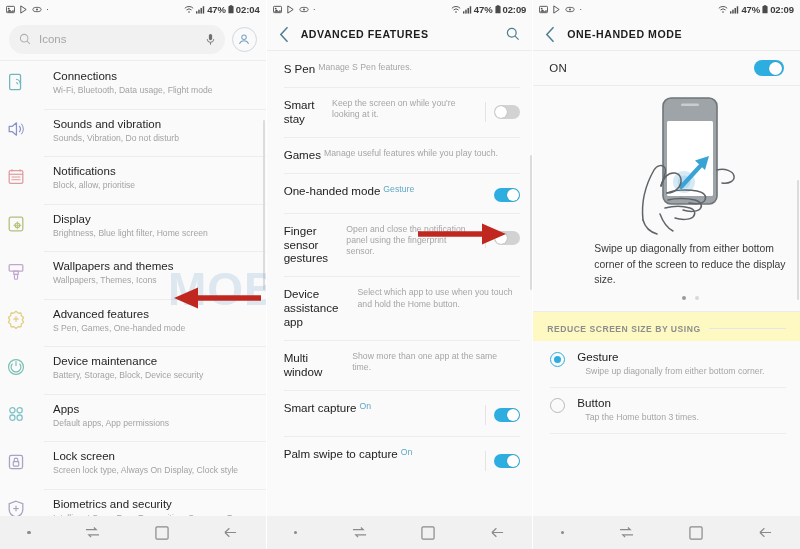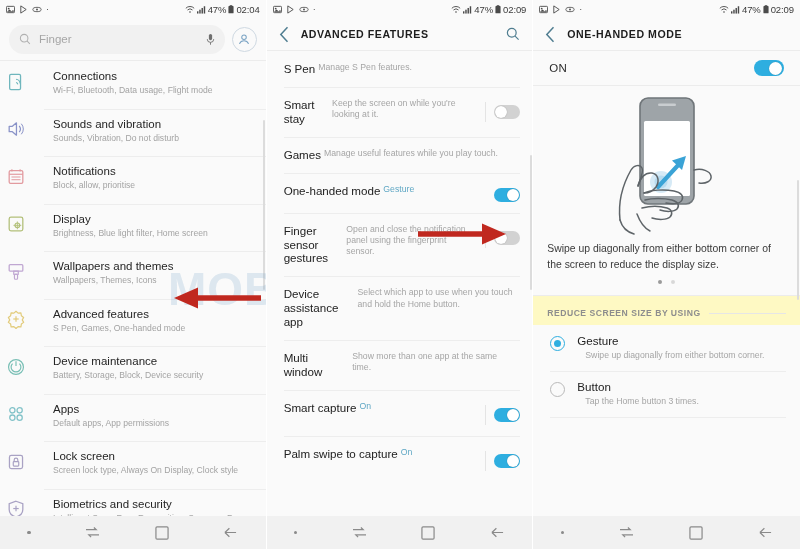--- a/index.html
+++ b/index.html
@@ -17,21 +17,21 @@
   }
   .panel:last-child { border-right: none; }
 
   
   .statusbar {
     height: 18px; background: #fafafa;
     display: flex; align-items: center; justify-content: space-between;
     padding: 0 6px; font-size: 9px; color: #3b3b3b;
   }
   .sb-left { display: flex; align-items: center; gap: 4px; }
-  .sb-right { display: flex; align-items: center; gap: 2px; font-size: 9.5px; letter-spacing: -.1px;}
+  .sb-right { display: flex; align-items: center; gap: 2px; font-size: 9.5px; letter-spacing: -.1px; font-weight: bold;}
 
   
   .searchrow { height: 42px; display: flex; align-items: center; padding: 0 9px; gap: 7px; background:#fafafa;}
   .searchbox {
     flex: 1; height: 29px; border-radius: 15px; background: #f1f1f1;
     display: flex; align-items: center; padding: 0 10px; gap: 8px;
   }
   .search-text { font-size: 11.5px; color: #a6a6a6; flex: 1; }
   .avatar {
     width: 25px; height: 25px; border-radius: 50%;
@@ -93,21 +93,21 @@
 
   
   .onrow {
     height: 34px; display: flex; align-items: center; justify-content: space-between;
     padding: 0 16px; background: #fafafa;
   }
   .on-label { font-size: 11.5px; color: #2c2c2c; letter-spacing: .3px;}
   .toggle-lg { width: 30px; height: 16px; border-radius: 9px; position: relative; flex:0 0 30px;}
   .toggle-lg.on { background: #2eaee0; }
   .toggle-lg .knob { position: absolute; top: 1.5px; right: 1.5px; width: 13px; height: 13px; border-radius: 50%; background:#fff; box-shadow:0 0 1px rgba(0,0,0,.3);}
-  .illus-block { background: #fafafa; padding-top: 6px; }
+  .illus-block { background: #fafafa; padding-top: 6px; padding-left: 47px; }
   .illus { height: 145px; display: flex; align-items: center; justify-content: center; }
   .illus-caption {
     font-size: 10.4px; color: #3a3a3a; line-height: 1.5; padding: 4px 14px 8px; text-align: left;
   }
   .dots { display: flex; justify-content: center; gap: 9px; padding-bottom: 11px; }
   .dot { width: 4px; height: 4px; border-radius: 50%; background: #d8d8d8; }
   .dot.active { background: #9a9a9a; }
 
   .section-head {
     display: flex; align-items: center; gap: 8px; padding: 12px 14px 7px;
@@ -189,21 +189,21 @@
         <span>02:04</span>
       </div>
     </div>
 
     <div class="searchrow">
       <div class="searchbox">
         <svg width="12" height="12" viewBox="0 0 14 14">
             <circle cx="6" cy="6" r="4.4" fill="none" stroke="#b0b0b0" stroke-width="1.2"></circle>
             <line x1="9.3" y1="9.3" x2="12.6" y2="12.6" stroke="#b0b0b0" stroke-width="1.2"></line>
           </svg>
-        <span class="search-text">Finger</span>
+        <span class="search-text">Icons</span>
         <svg width="9" height="13" viewBox="0 0 10 14">
             <rect x="3.2" y="0.8" width="3.6" height="7" rx="1.8" fill="#6f6f6f"></rect>
             <path d="M1.4 6.6 A3.6 3.6 0 0 0 8.6 6.6" fill="none" stroke="#6f6f6f" stroke-width="1"></path>
             <line x1="5" y1="10.2" x2="5" y2="12.8" stroke="#6f6f6f" stroke-width="1"></line>
           </svg>
       </div>
       <div class="avatar">
         <svg width="14" height="14" viewBox="0 0 16 16">
             <circle cx="8" cy="6" r="2.6" fill="none" stroke="#7ba4c4" stroke-width="1.2"></circle>
             <path d="M2.8 13.6 A5.6 5.6 0 0 1 13.2 13.6" fill="none" stroke="#7ba4c4" stroke-width="1.2"></path>

